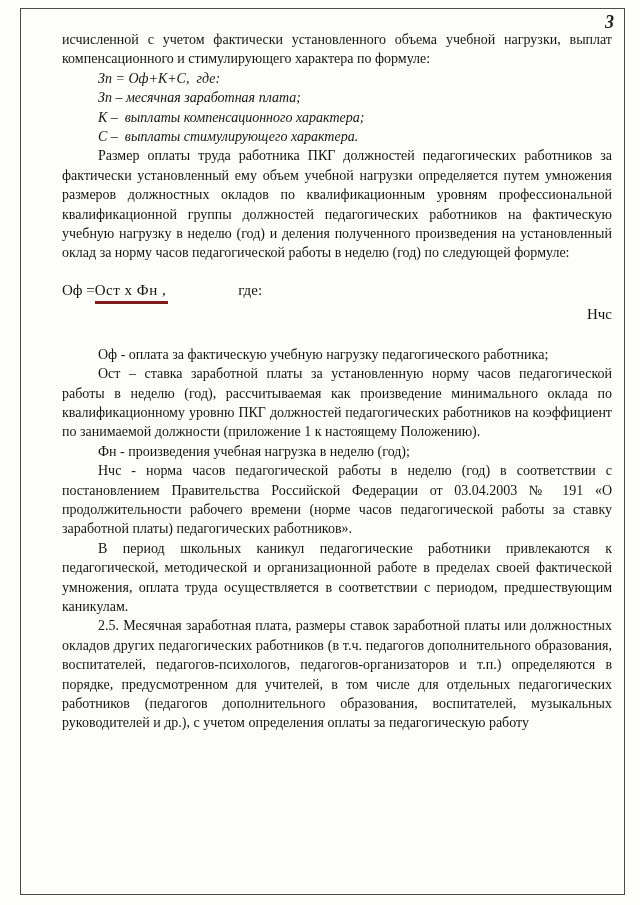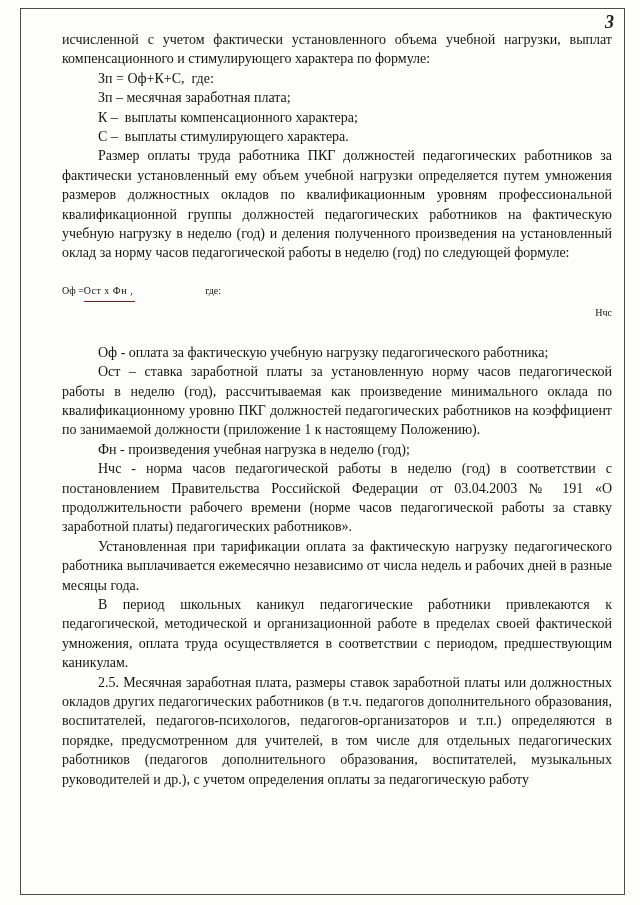--- a/index.html
+++ b/index.html
@@ -47,32 +47,33 @@
   }
   p.para {
     text-align: justify;
   }
   p.indent {
     text-indent: 36px;
   }
   p.line {
     padding-left: 36px;
     white-space: pre-wrap;
+    font-style: italic;
   }
   .formula {
     margin: 18px 0 20px 0;
-    font-size: 10px;
+    font-size: 15px;
     line-height: 19.4px;
   }
   .formula-row {
     display: flex;
     align-items: baseline;
   }
   .formula .num {
-    border-bottom: 1px solid #7f1d1d;
+    border-bottom: 3px solid #7f1d1d;
     padding: 0 2px 1px 0;
     letter-spacing: 0.5px;
   }
   .formula .where {
     margin-left: 70px;
   }
   .formula .den {
     margin-left: 38px;
     padding-top: 1px;
     text-align: right;
@@ -97,16 +98,15 @@
         <span class="lhs">Оф =</span>
         <span class="num">Ост х Фн ,</span>
         <span class="where">где:</span>
       </div>
       <div class="den">Нчс</div>
     </div>
     <p class="para indent">Оф - оплата за фактическую учебную нагрузку педагогического работника;</p>
     <p class="para indent">Ост – ставка заработной платы за установленную норму часов педагогической работы в неделю (год), рассчитываемая как произведение минимального оклада по квалификационному уровню ПКГ должностей педагогических работников на коэффициент по занимаемой должности (приложение 1 к настоящему Положению).</p>
     <p class="para indent">Фн - произведения учебная нагрузка в неделю (год);</p>
     <p class="para indent">Нчс - норма часов педагогической работы в неделю (год) в соответствии с постановлением Правительства Российской Федерации от 03.04.2003 № 191 «О продолжительности рабочего времени (норме часов педагогической работы за ставку заработной платы) педагогических работников».</p>
-    <p class="para indent">Установленная при тарификации оплата за фактическую нагрузку педагогического работника выплачивается ежемесячно независимо от числа недель и рабочих дней в разные месяцы года.</p>
     <p class="para indent">В период школьных каникул педагогические работники привлекаются к педагогической, методической и организационной работе в пределах своей фактической умножения, оплата труда осуществляется в соответствии с периодом, предшествующим каникулам.</p>
     <p class="para indent">2.5. Месячная заработная плата, размеры ставок заработной платы или должностных окладов других педагогических работников (в т.ч. педагогов дополнительного образования, воспитателей, педагогов-психологов, педагогов-организаторов  и т.п.) определяются в порядке, предусмотренном для учителей, в том числе для отдельных педагогических работников (педагогов дополнительного образования, воспитателей, музыкальных руководителей и др.), с учетом определения оплаты за педагогическую работу</p>
   </div>
 
 </body></html>

